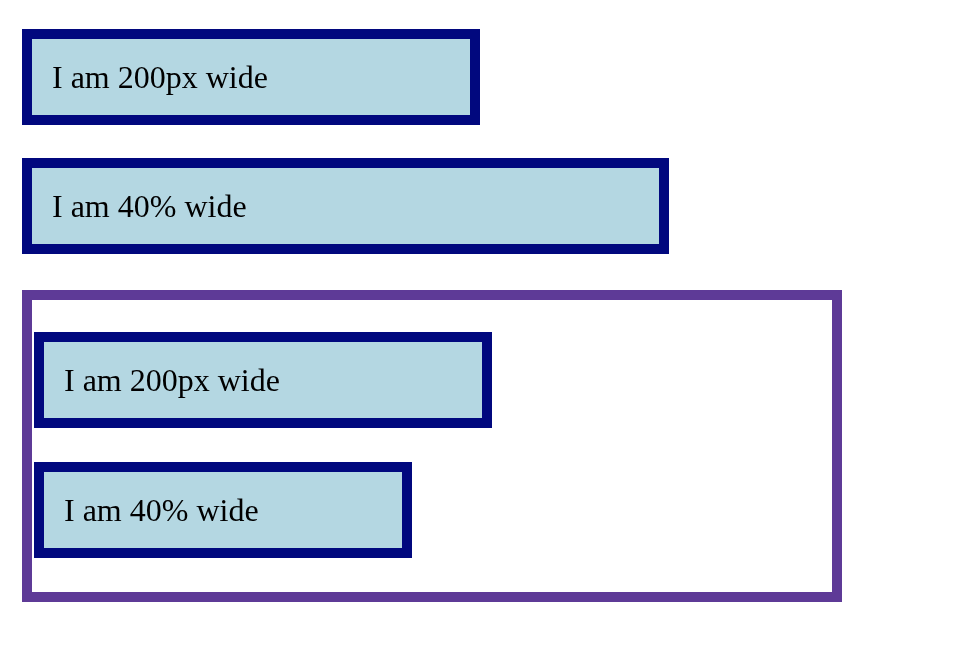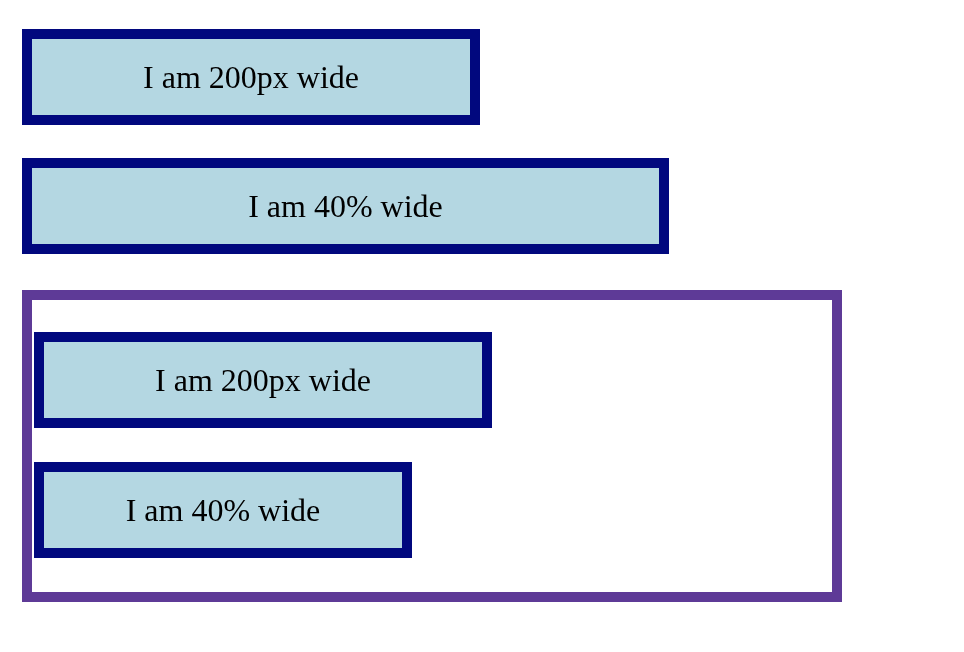--- a/index.html
+++ b/index.html
@@ -9,21 +9,20 @@
   }
   body {
     width: 964px;
     height: 652px;
     overflow: hidden;
     font-family: "Liberation Serif", "DejaVu Serif", serif;
     color: #000000;
   }
   .page {
     padding: 29px 0 0 22px;
-    text-align: center;
   }
   .box {
     box-sizing: border-box;
     border: 10px solid #01087E;
     background-color: #B4D7E2;
     padding: 19px 20px;
     font-size: 32px;
     line-height: 38px;
     white-space: nowrap;
     overflow: hidden;

